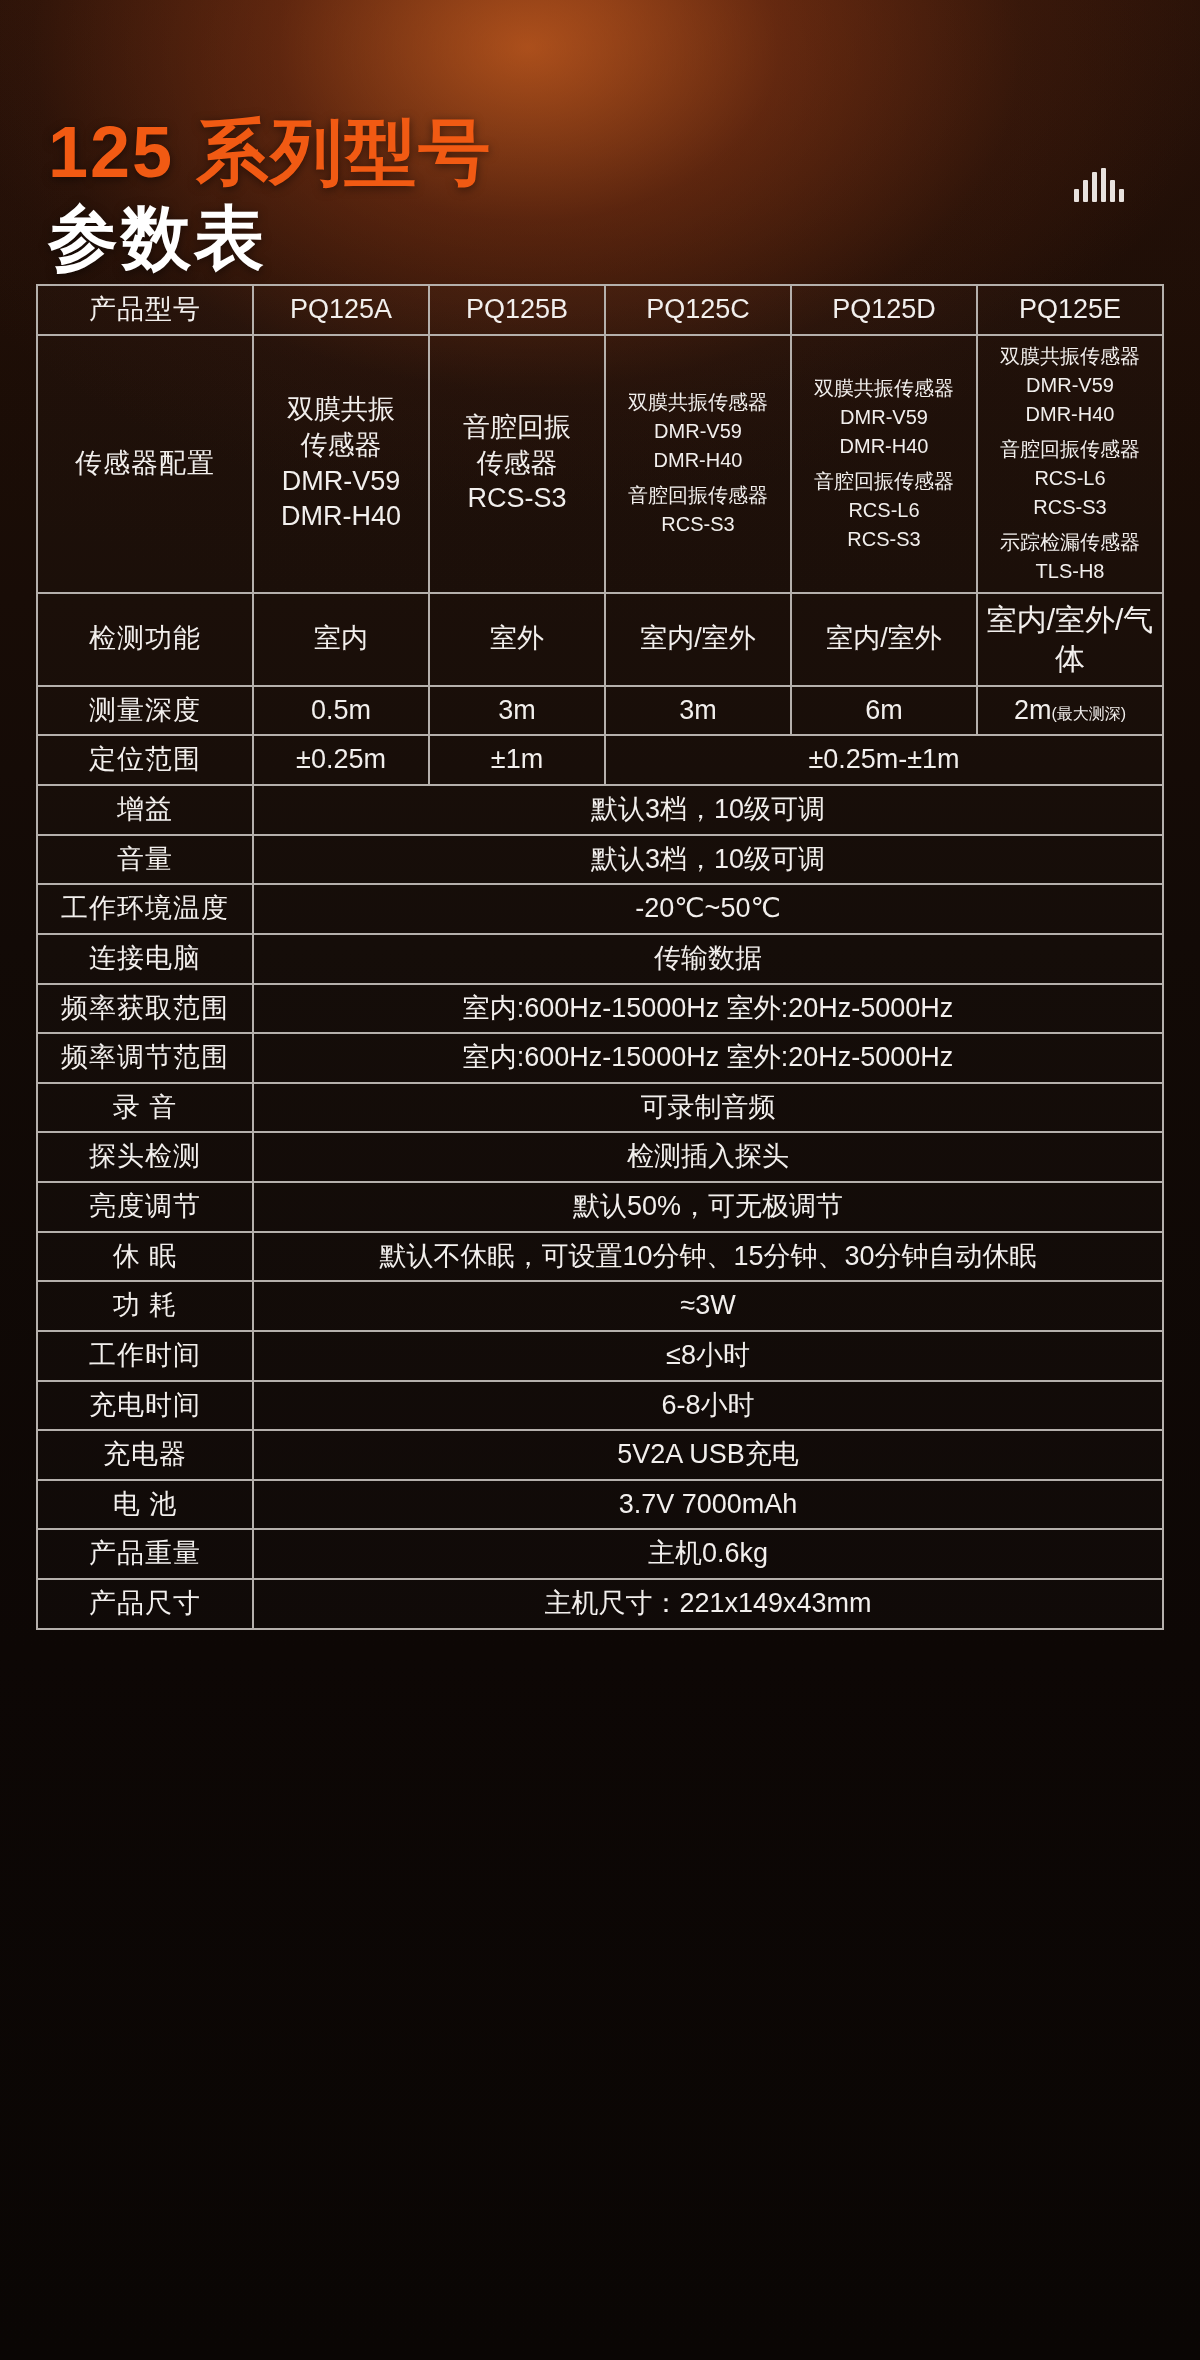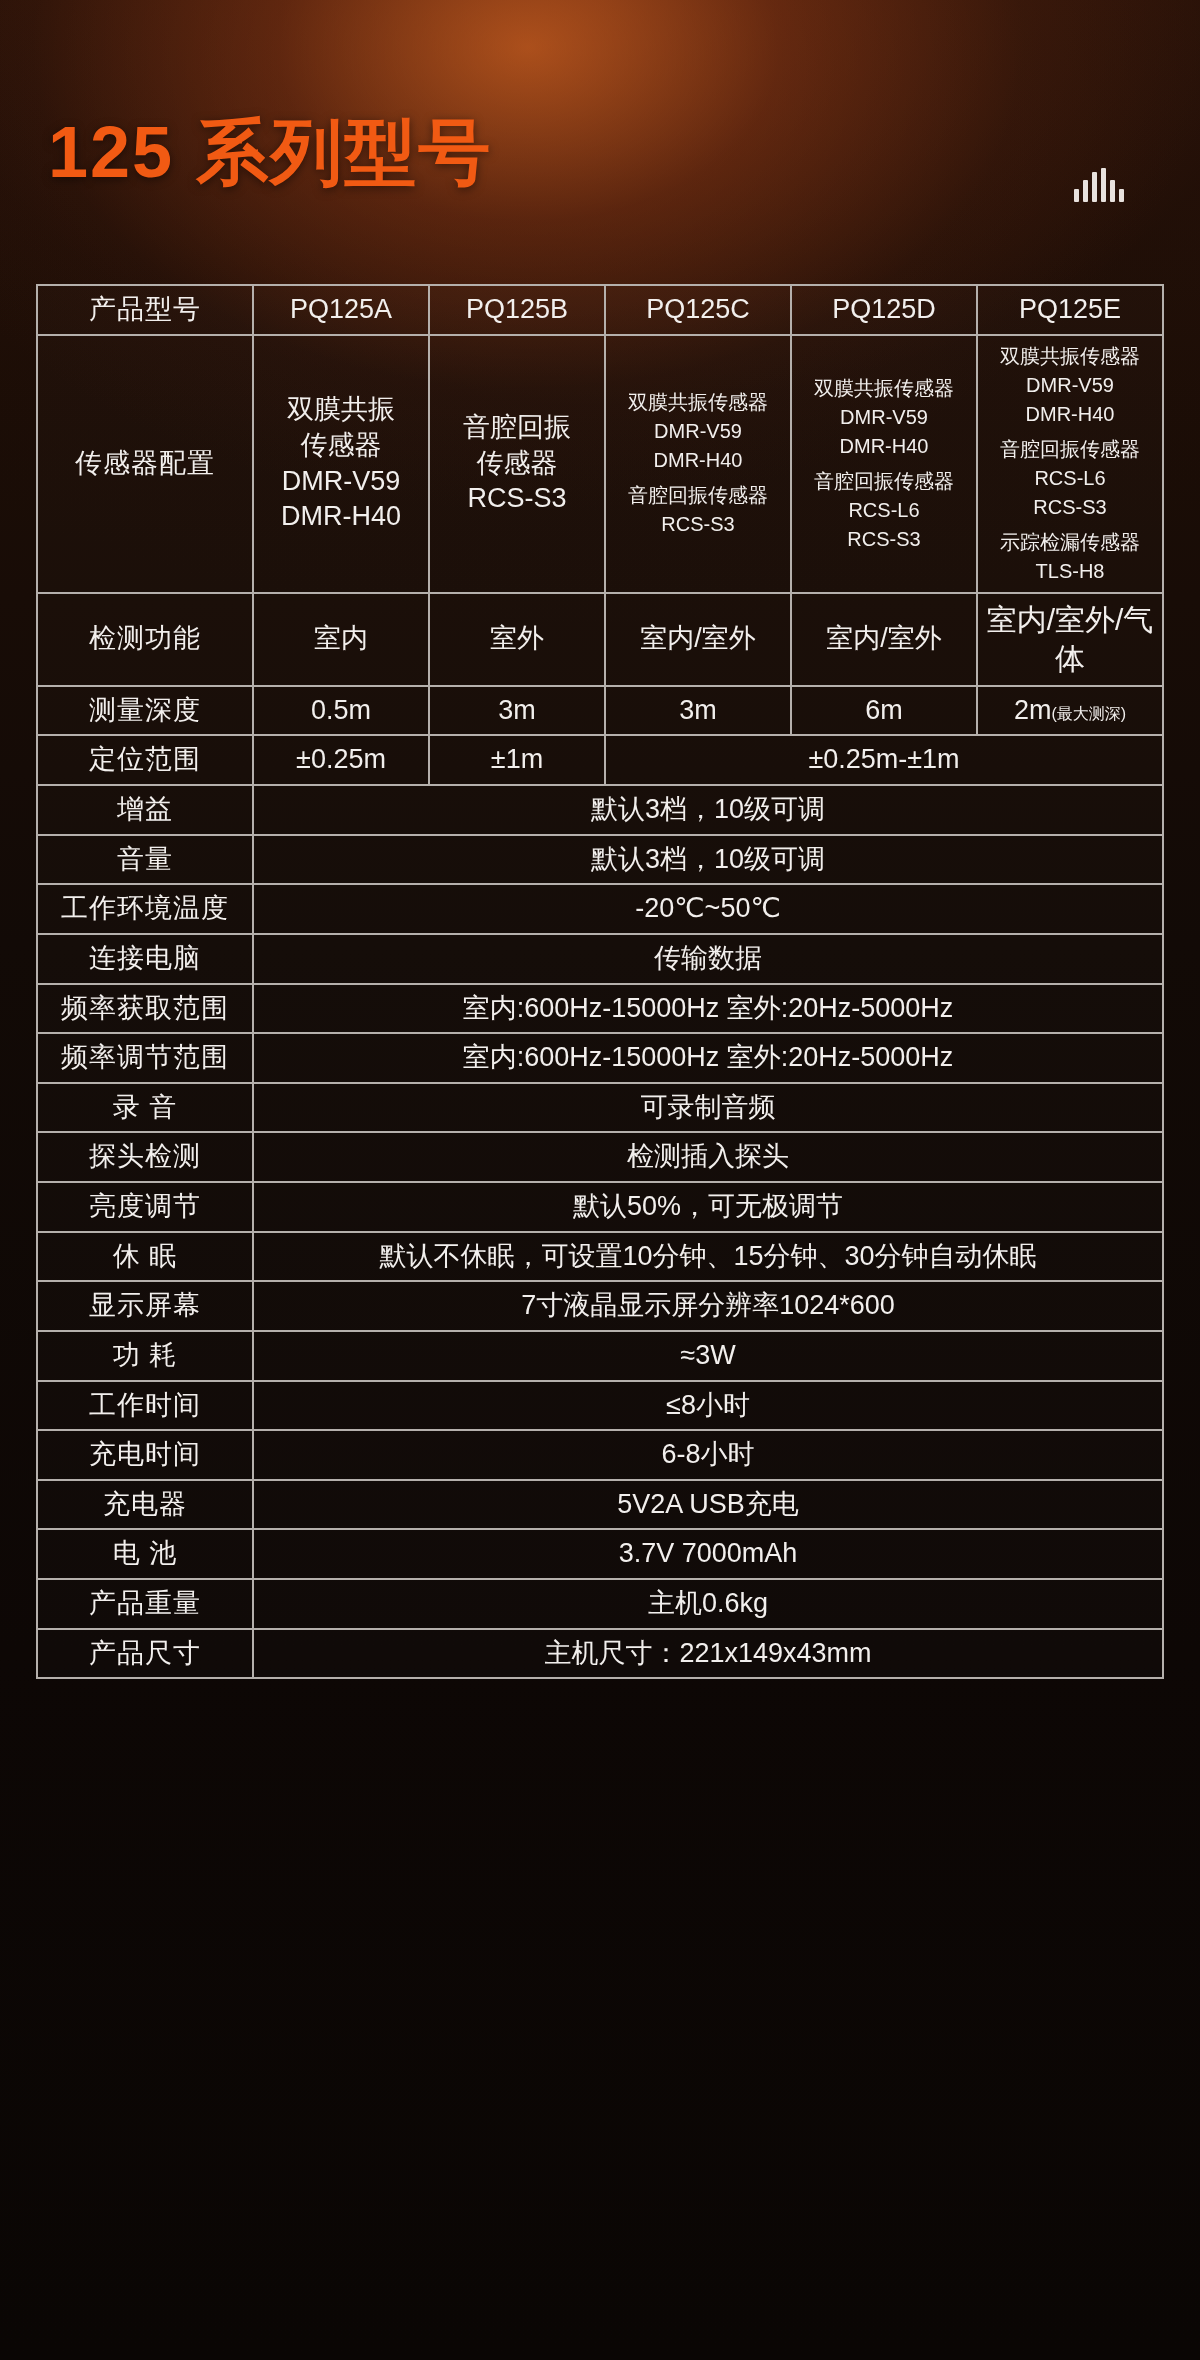--- a/index.html
+++ b/index.html
@@ -99,20 +99,21 @@
   .fn-cell.xs{font-size:30px;}
   .row-tall td{padding:10px 4px;}
 </style>
 </head>
 <body>
 
 <div class="page">
 
   <div class="header">
     <div class="title-main">125 系列型号</div>
+    <div class="title-sub">参数表</div>
     <div class="wave-icon">
       <i></i>
         <i></i>
         <i></i>
         <i></i>
         <i></i>
         <i></i>
     </div>
   </div>
 
@@ -250,24 +251,20 @@
       </tr>
       <tr class="row-tall">
         <td class="label">亮度调节</td>
         <td colspan="5">默认50%，可无极调节</td>
       </tr>
       <tr class="row-tall">
         <td class="label">休 眠</td>
         <td colspan="5">默认不休眠，可设置10分钟、15分钟、30分钟自动休眠</td>
       </tr>
       <tr class="row-tall">
-        <td class="label">显示屏幕</td>
-        <td colspan="5">7寸液晶显示屏分辨率1024*600</td>
-      </tr>
-      <tr class="row-tall">
         <td class="label">功 耗</td>
         <td colspan="5">≈3W</td>
       </tr>
       <tr class="row-tall">
         <td class="label">工作时间</td>
         <td colspan="5">≤8小时</td>
       </tr>
       <tr class="row-tall">
         <td class="label">充电时间</td>
         <td colspan="5">6-8小时</td>

